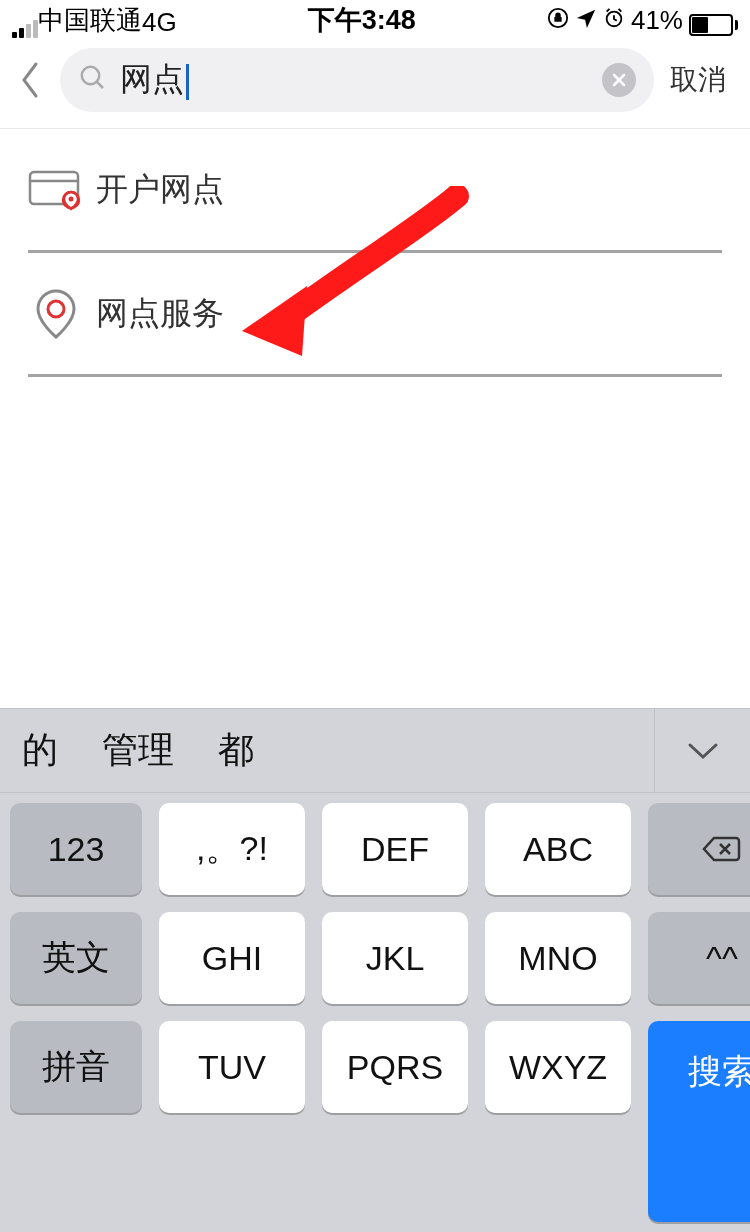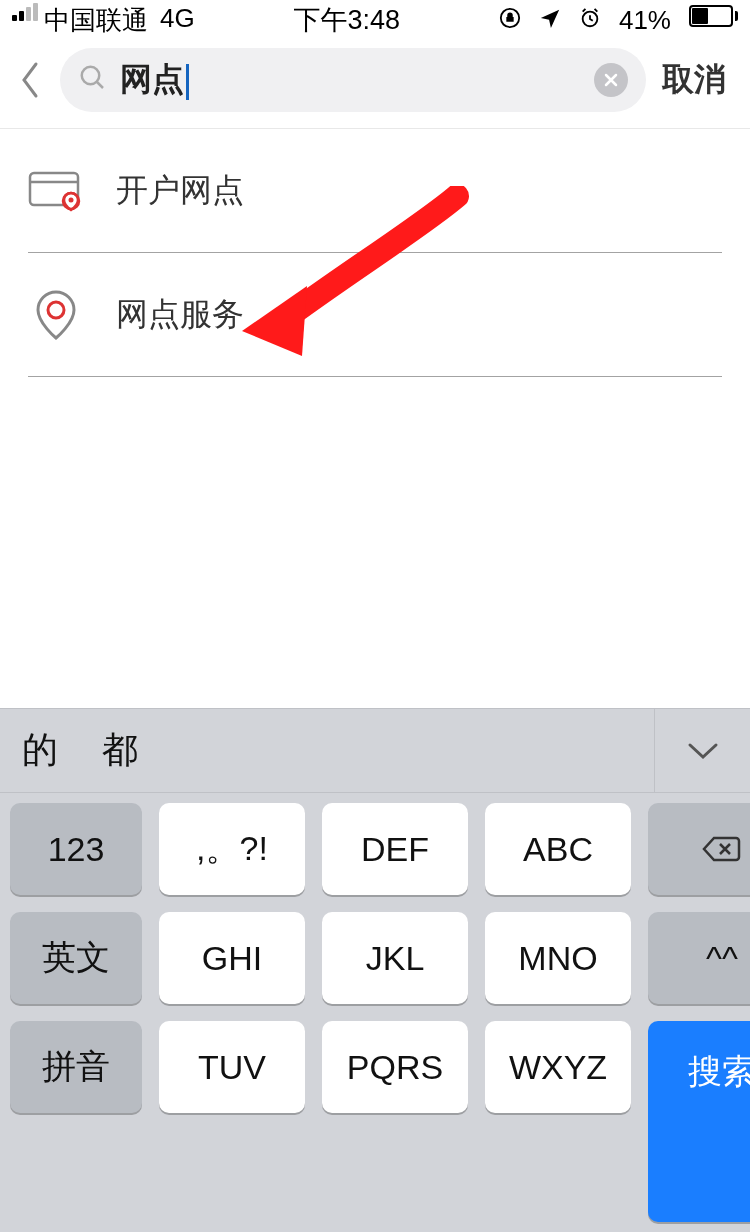--- a/index.html
+++ b/index.html
@@ -15,40 +15,39 @@
     .status-bar {
       height: 40px;
       display: flex;
       justify-content: space-between;
       align-items: center;
       padding: 0 12px;
       font-size: 26px;
       font-weight: 500;
       color: #000;
     }
-    .status-left { display: flex; align-items: flex-start; gap: 6px; }
-    .status-right { display: flex; align-items: flex-start; gap: 18px; }
+    .status-left { display: flex; align-items: flex-end; }
+    .status-right { display: flex; align-items: flex-end; gap: 6px; }
     .signal { display: inline-flex; align-items: flex-end; gap: 2px; }
     .signal span { width: 5px; background: #000; border-radius: 1px; }
     .signal span:nth-child(1){height:6px}
     .signal span:nth-child(2){height:10px}
     .signal span:nth-child(3){height:14px;background:#bbb}
     .signal span:nth-child(4){height:18px;background:#bbb}
     .battery { display:inline-flex; align-items:center; }
     .battery-body { width: 44px; height: 22px; border: 2px solid #000; border-radius: 4px; position: relative; }
     .battery-fill { position:absolute; left:1px; top:1px; bottom:1px; width:40%; background:#000; border-radius:1px;}
     .battery-tip { width:3px; height:10px; background:#000; margin-left:2px; border-radius:0 2px 2px 0;}
     
     .search-header {
       display: flex;
       align-items: center;
       padding: 8px 16px 16px 8px;
       gap: 8px;
       border-bottom: 1px solid #e8e8e8;
-      font-weight: bold;
     }
     .back-btn { width: 44px; height: 44px; display:flex; align-items:center; justify-content:center; }
     .search-field {
       flex: 1;
       height: 64px;
       background: #f0f0f2;
       border-radius: 32px;
       display: flex;
       align-items: center;
       padding: 0 18px;
@@ -64,29 +63,29 @@
       display:inline-block;
       width: 3px;
       height: 36px;
       background: #1565c0;
       vertical-align: middle;
       margin-left: 2px;
       animation: blink 1s step-start infinite;
     }
     @keyframes blink { 50% { opacity: 0; } }
     .clear-btn { width: 34px; height: 34px; border-radius: 50%; background: #c4c4c8; display:flex; align-items:center; justify-content:center; }
-    .cancel-btn { font-size: 32px; color: #333; padding: 0 8px; }
+    .cancel-btn { font-size: 28px; color: #333; padding: 0 8px; }
     
     .results { padding: 0 28px; }
     .result-item {
       display: flex;
       align-items: center;
-      gap: 32px;
+      gap: 12px;
       height: 124px;
-      border-bottom: 1px solid #a3a3a3;
+      border-bottom: 3px solid #a3a3a3;
     }
     .result-icon { width: 56px; height: 44px; display:flex; align-items:center; justify-content:center; }
     .result-label { font-size: 32px; color: #333; }
     
     .arrow {
       position: absolute;
       left: 232px;
       top: 186px;
       pointer-events: none;
     }
@@ -144,23 +143,23 @@
 
 <div class="status-bar">
   <div class="status-left">
     <span class="signal">
         <span></span>
         <span></span>
         <span></span>
         <span></span>
       </span>
     <span>中国联通</span>
-    <span style="margin-left:6px;">4G</span>
-  </div>
-  <div style="font-size:27px;font-weight:400;">下午3:48</div>
+    <span style="">4G</span>
+  </div>
+  <div style="font-size:27px;font-weight:700;">下午3:48</div>
   <div class="status-right">
     <span>
       <svg width="22" height="22" viewBox="0 0 24 24">
           <circle cx="12" cy="12" r="10" fill="none" stroke="#000" stroke-width="2"></circle>
           <path d="M9 11V9a3 3 0 016 0v2h1v5H8v-5h1z" fill="#000"></path>
         </svg>
     </span>
     <span>
       <svg width="22" height="22" viewBox="0 0 24 24">
           <path d="M2 12l20-9-9 20-2-9-9-2z" fill="#000"></path>
@@ -233,20 +232,21 @@
 
 <svg class="arrow" width="250" height="190" viewBox="0 0 250 190">
   <defs></defs>
   <path d="M225 10 C 190 40, 110 90, 50 135" stroke="#ff1a1a" stroke-width="24" fill="none" stroke-linecap="round"></path>
   <polygon points="10,145 75,100 70,170" fill="#ff1a1a"></polygon>
 </svg>
 
 <div class="keyboard">
   <div class="suggest-row">
     <div class="suggest-item">的</div>
+    <div class="suggest-item">管理</div>
     <div class="suggest-item">都</div>
     <div class="suggest-chevron">
       <svg width="34" height="20" viewBox="0 0 34 20">
           <path d="M4 4l13 12L30 4" stroke="#555" stroke-width="3" fill="none" stroke-linecap="round"></path>
         </svg>
     </div>
   </div>
   <div class="key-grid">
 
     <div class="key fn">123</div>

